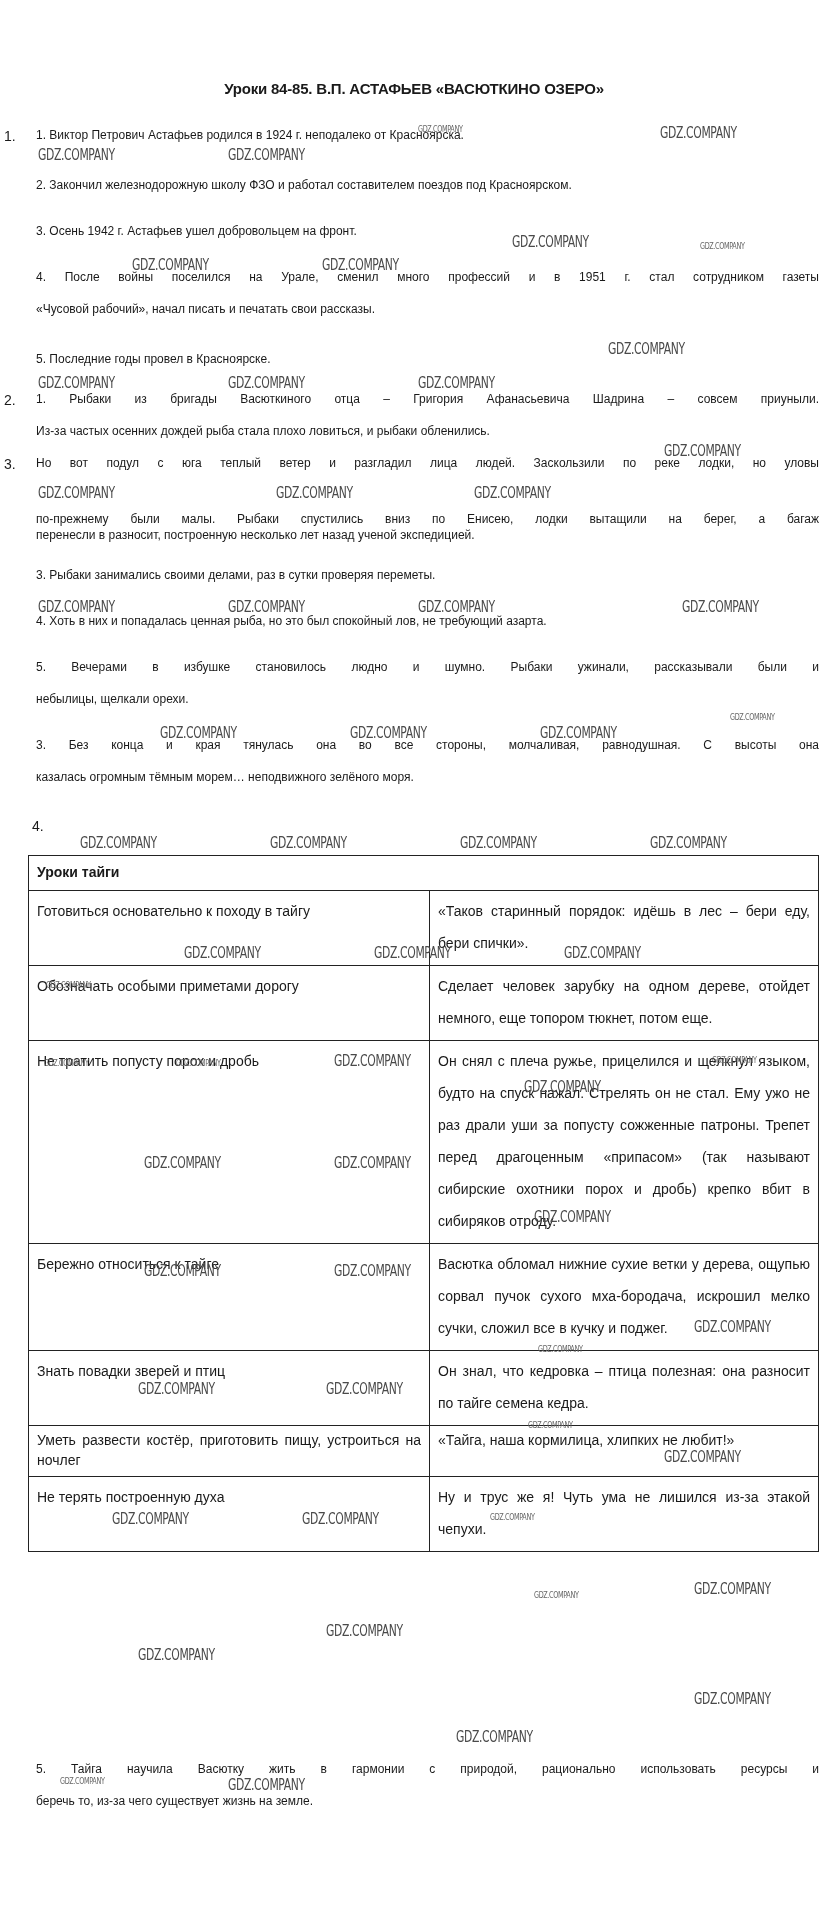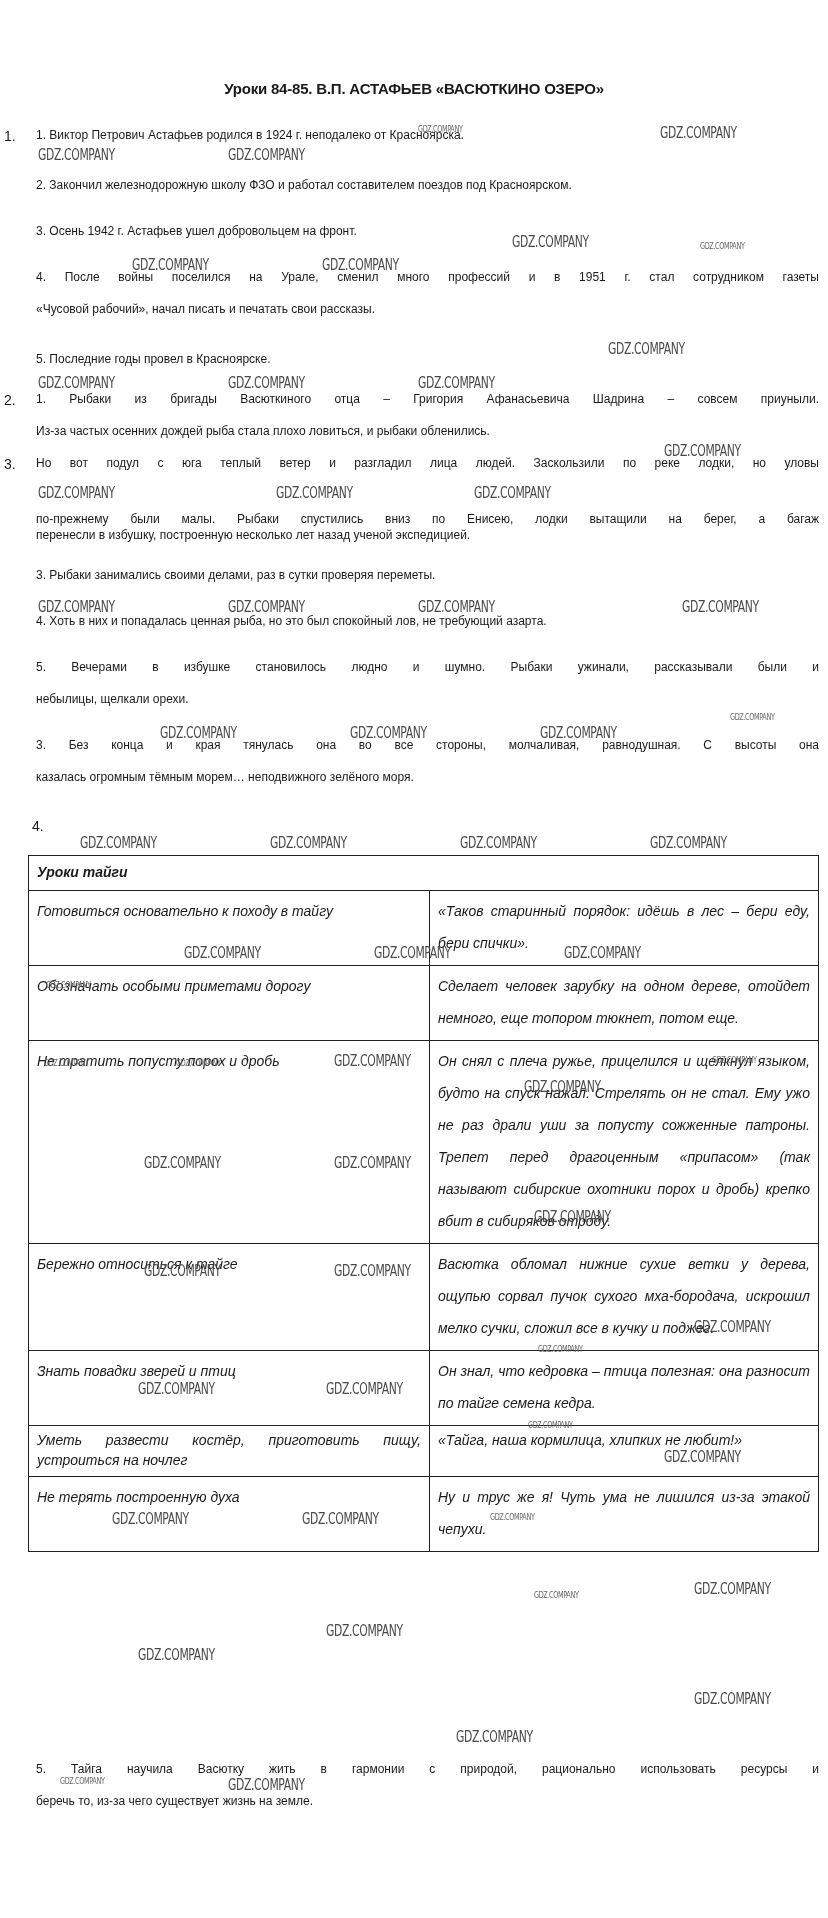--- a/index.html
+++ b/index.html
@@ -17,21 +17,21 @@
   .wm {
     position: absolute; font-family: "DejaVu Sans", sans-serif; color: #4a4a4a;
     font-size: 15px; transform: scaleX(0.72); transform-origin: left top;
     white-space: nowrap; letter-spacing: -0.5px; pointer-events: none;
   }
   .wm.small { font-size: 9px; color: #666; }
   table.lessons {
     position: absolute; top: 855px; left: 28px; width: 791px;
     border-collapse: collapse; font-size: 14px;
   }
-  table.lessons td { border: 1px solid #222; vertical-align: top; padding: 4px 8px 6px 8px; line-height: 32px; font-style: italic; }
+  table.lessons td { border: 1px solid #222; vertical-align: top; padding: 4px 8px 6px 8px; line-height: 32px; }
   table.lessons td.head { font-weight: bold; height: 24px; line-height: 24px; }
   table.lessons td.left { width: 384px; }
   table.lessons td.right { text-align: justify; }
 </style>
 </head>
 <body>
 
 <div class="title">Уроки 84-85. В.П. АСТАФЬЕВ «ВАСЮТКИНО ОЗЕРО»</div>
 
 <div class="num" style="top:128px">1.</div>
@@ -42,21 +42,21 @@
 <div class="line" style="top:302px;left:36px">«Чусовой рабочий», начал писать и печатать свои рассказы.</div>
 <div class="line" style="top:352px;left:36px">5. Последние годы провел в Красноярске.</div>
 
 <div class="num" style="top:392px">2.</div>
 <div class="line just" style="top:392px;left:36px;width:783px">1. Рыбаки из бригады Васюткиного отца – Григория Афанасьевича Шадрина – совсем приуныли.</div>
 <div class="line" style="top:424px;left:36px">Из-за частых осенних дождей рыба стала плохо ловиться, и рыбаки обленились.</div>
 
 <div class="num" style="top:456px">3.</div>
 <div class="line just" style="top:456px;left:36px;width:783px">Но вот подул с юга теплый ветер и разгладил лица людей. Заскользили по реке лодки, но уловы</div>
 <div class="line just" style="top:512px;left:36px;width:783px">по-прежнему были малы. Рыбаки спустились вниз по Енисею, лодки вытащили на берег, а багаж</div>
-<div class="line" style="top:528px;left:36px">перенесли в избушку, построенную несколько лет назад ученой экспедицией.</div>
+<div class="line" style="top:528px;left:36px">перенесли в разносит, построенную несколько лет назад ученой экспедицией.</div>
 <div class="line" style="top:568px;left:36px">3. Рыбаки занимались своими делами, раз в сутки проверяя переметы.</div>
 <div class="line" style="top:614px;left:36px">4. Хоть в них и попадалась ценная рыба, но это был спокойный лов, не требующий азарта.</div>
 <div class="line just" style="top:660px;left:36px;width:783px">5. Вечерами в избушке становилось людно и шумно. Рыбаки ужинали, рассказывали были и</div>
 <div class="line" style="top:692px;left:36px">небылицы, щелкали орехи.</div>
 <div class="line just" style="top:738px;left:36px;width:783px">3. Без конца и края тянулась она во все стороны, молчаливая, равнодушная. С высоты она</div>
 <div class="line" style="top:770px;left:36px">казалась огромным тёмным морем… неподвижного зелёного моря.</div>
 
 <div class="num" style="top:818px;left:32px">4.</div>
 
 <table class="lessons">

